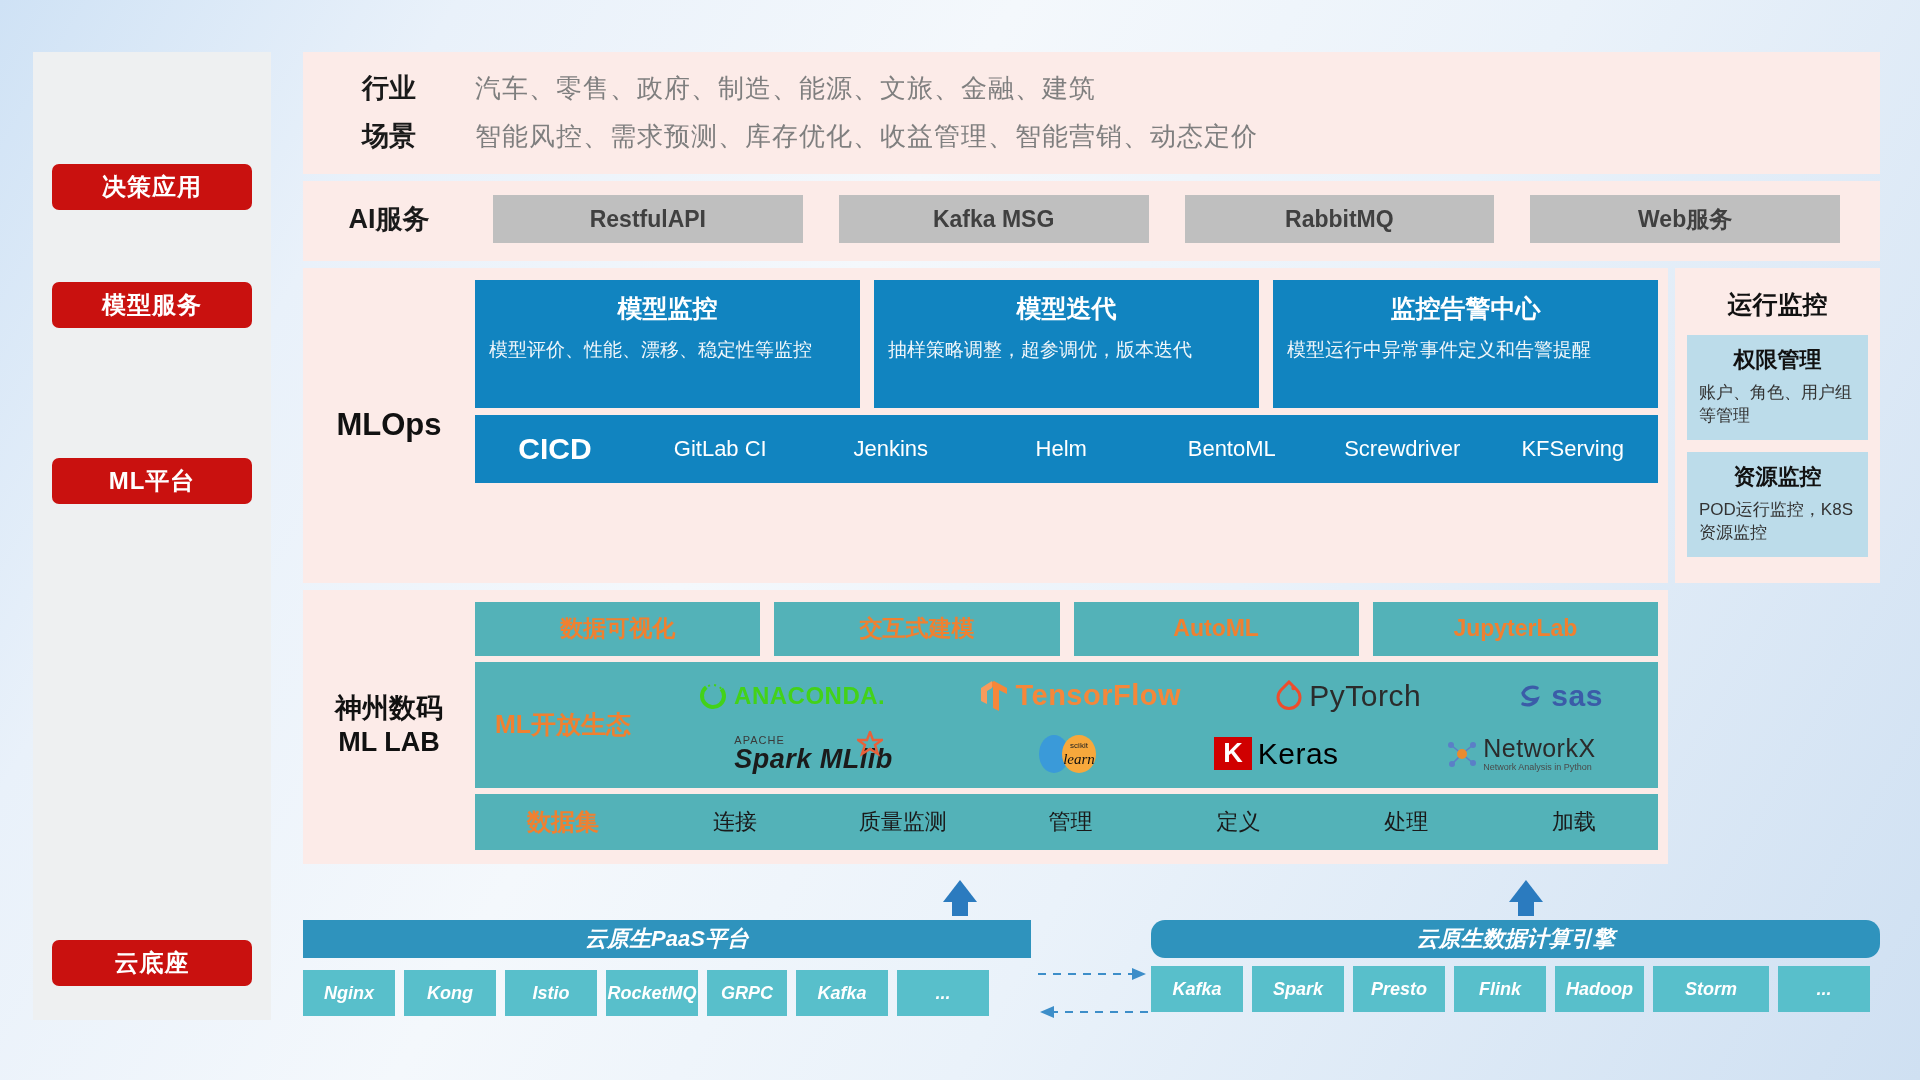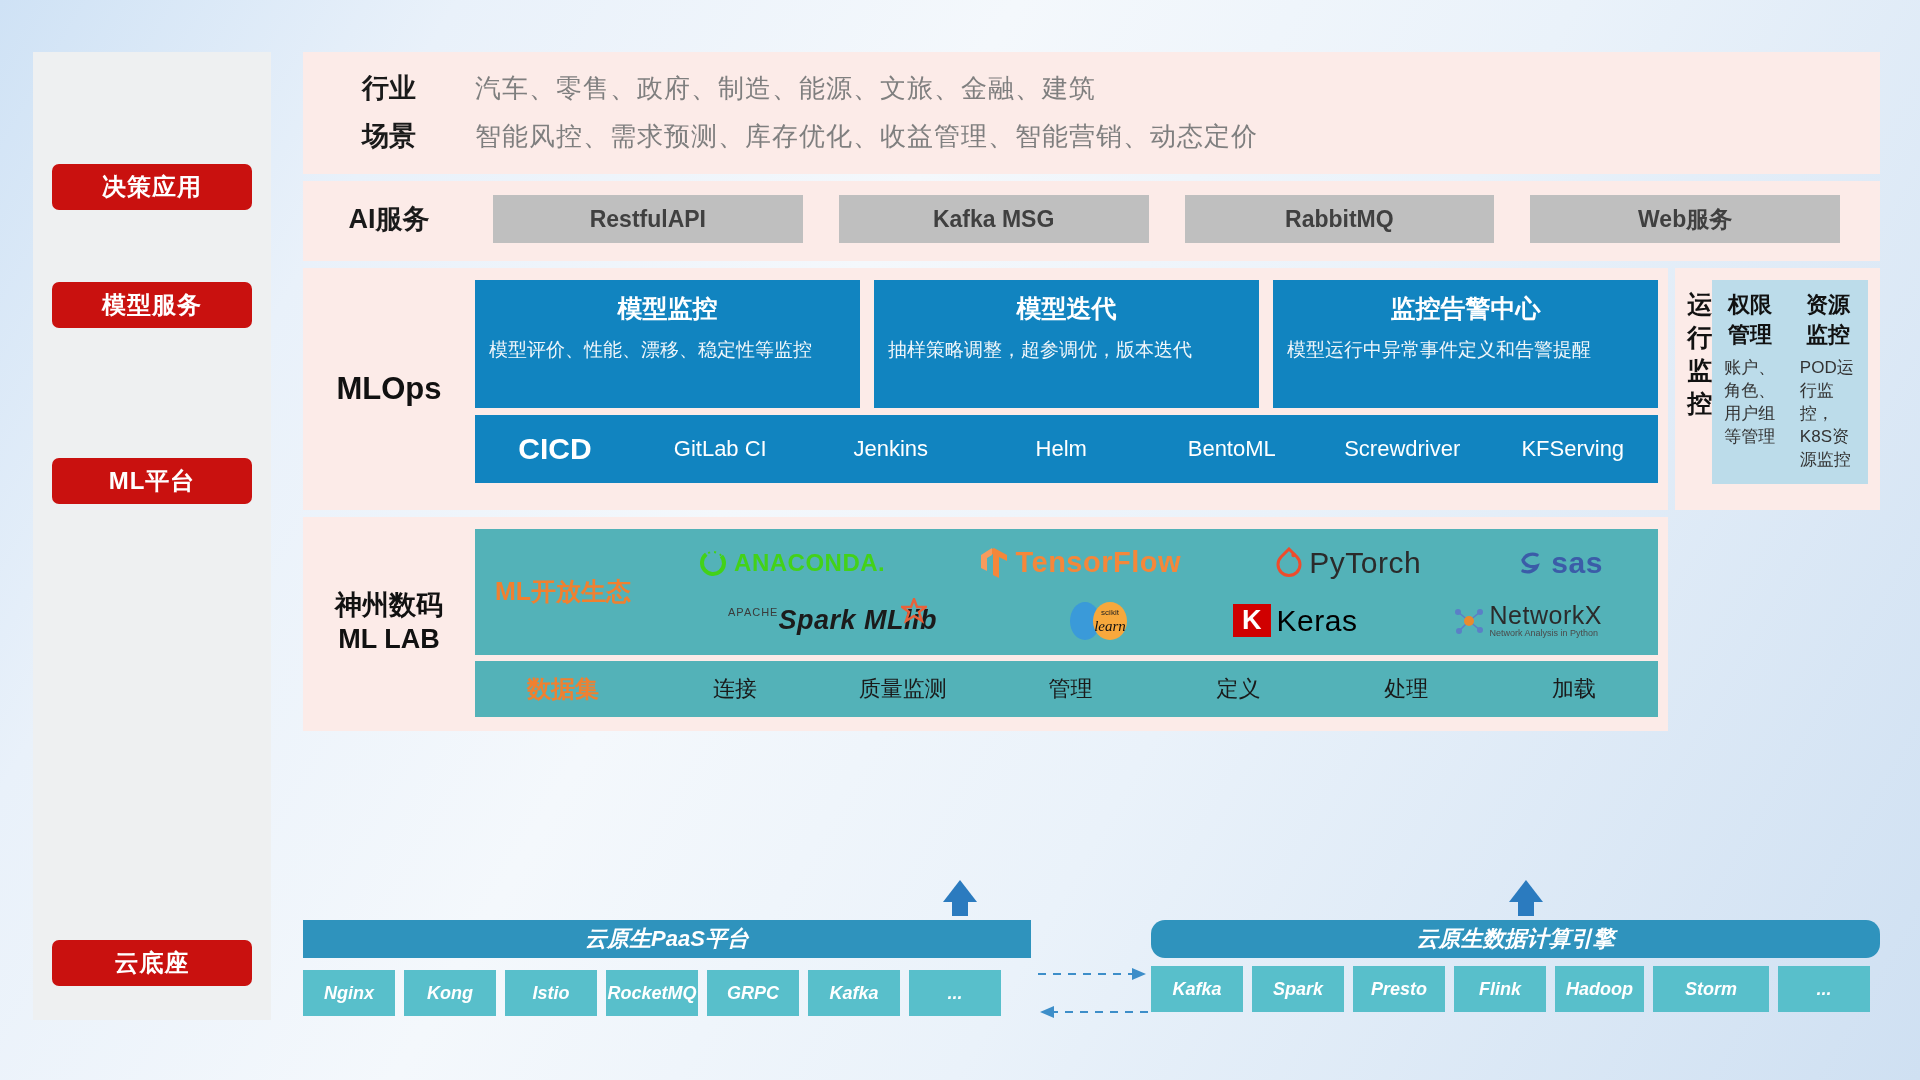--- a/index.html
+++ b/index.html
@@ -79,21 +79,21 @@
   .cicd-item {
     flex: 1; font-size: 22px; text-align: center;
     overflow: hidden; word-break: break-all; line-height: 1.05;
     max-height: 46px;
   }
 
   
   .right-rail {
     width: 205px; flex: 0 0 205px;
     background: #fcebe8; padding: 12px 12px 14px 12px;
-    display: flex; flex-direction: row;
+    display: flex; flex-direction: column;
   }
   .right-title { font-size: 25px; font-weight: bold; color: #111; text-align: center; padding: 8px 0 14px 0; }
   .mon-card {
     background: #bcdcea; margin-bottom: 12px; padding: 10px 12px 12px 12px;
   }
   .mon-card h5 { font-size: 22px; font-weight: bold; color: #111; text-align: center; margin-bottom: 7px; }
   .mon-card p { font-size: 17px; color: #333; line-height: 1.35; }
 
   
   .band-lab { display: flex; }
@@ -224,20 +224,26 @@
     </div>
 
     <div class="band band-lab" style="background:transparent; margin-top:7px;">
       <div class="lab-left band">
         <div class="lab-label">
           <span>神州数码</span>
           <span>ML LAB</span>
         </div>
         <div class="lab-stack">
 
+          <div class="lab-tools">
+            <div class="lab-tool">数据可视化</div>
+            <div class="lab-tool">交互式建模</div>
+            <div class="lab-tool">AutoML</div>
+            <div class="lab-tool">JupyterLab</div>
+          </div>
 
           <div class="lab-eco">
             <div class="eco-label">ML开放生态</div>
             <div class="eco-logos">
 
               <div class="eco-line">
                 <div class="logo">
                   <svg width="30" height="30" viewBox="0 0 30 30">
                     <circle cx="15" cy="15" r="11" fill="none" stroke="#43d219" stroke-width="4" stroke-dasharray="52 18" transform="rotate(-40 15 15)"></circle>
                     <circle cx="15" cy="15" r="11" fill="none" stroke="#43d219" stroke-width="2" stroke-dasharray="2 4" transform="rotate(150 15 15)"></circle>
@@ -261,21 +267,21 @@
                 <div class="logo">
                   <svg width="30" height="30" viewBox="0 0 30 30">
                     <path d="M22 7 A10 8 0 0 0 8 12 A10 8 0 0 0 22 18 A10 8 0 0 1 8 23" fill="none" stroke="#3b5ca8" stroke-width="3.4" stroke-linecap="round"></path>
                   </svg>
                   <span class="logo-txt" style="color:#3b5ca8;font-size:30px;">sas</span>
                 </div>
               </div>
 
               <div class="eco-line">
                 <div class="logo">
-                  <span style="display:flex;flex-direction:row;align-items:flex-start;line-height:1;margin-left:29px;">
+                  <span style="display:flex;flex-direction:column;align-items:flex-start;line-height:1;margin-left:29px;">
                     <span style="font-size:11px;color:#3a3a3a;letter-spacing:1px;">APACHE</span>
                     <span class="logo-txt" style="color:#1b1b1b;font-size:27px;font-style:italic;">Spark MLlib</span>
                   </span>
                   <svg width="26" height="26" viewBox="0 0 26 26" style="position:relative;top:-10px;left:-42px;">
                     <polygon points="13,1 16,9 25,9 18,14 21,23 13,18 5,23 8,14 1,9 10,9" fill="none" stroke="#e8613a" stroke-width="2.4"></polygon>
                   </svg>
                 </div>
                 <div class="logo">
                   <svg width="72" height="44" viewBox="0 0 72 44">
                     <ellipse cx="20" cy="22" rx="15" ry="19" fill="#3a9ad9"></ellipse>
@@ -336,21 +342,21 @@
     <div class="arrow-stem" style="left:1215px; top:20px;"></div>
 
     <div class="bar-title" style="left:0px; top:40px; width:728px;">云原生PaaS平台</div>
     <div class="bar-title" style="left:848px; top:40px; width:729px;border-radius:14px;">云原生数据计算引擎</div>
 
     <div class="chip-row" style="left:0px; top:90px; width:728px;">
       <div class="chip" style="width:92px;">Nginx</div>
       <div class="chip" style="width:92px;">Kong</div>
       <div class="chip" style="width:92px;">Istio</div>
       <div class="chip" style="width:92px;">RocketMQ</div>
-      <div class="chip" style="width:92px;">GRPC</div>
+      <div class="chip" style="width:80px;">GRPC</div>
       <div class="chip" style="width:92px;">Kafka</div>
       <div class="chip" style="width:92px;">...</div>
     </div>
 
     <div class="chip-row" style="left:848px; top:86px; width:729px;">
       <div class="chip" style="width:92px;">Kafka</div>
       <div class="chip" style="width:92px;">Spark</div>
       <div class="chip" style="width:92px;">Presto</div>
       <div class="chip" style="width:92px;">Flink</div>
       <div class="chip" style="width:89px;">Hadoop</div>

